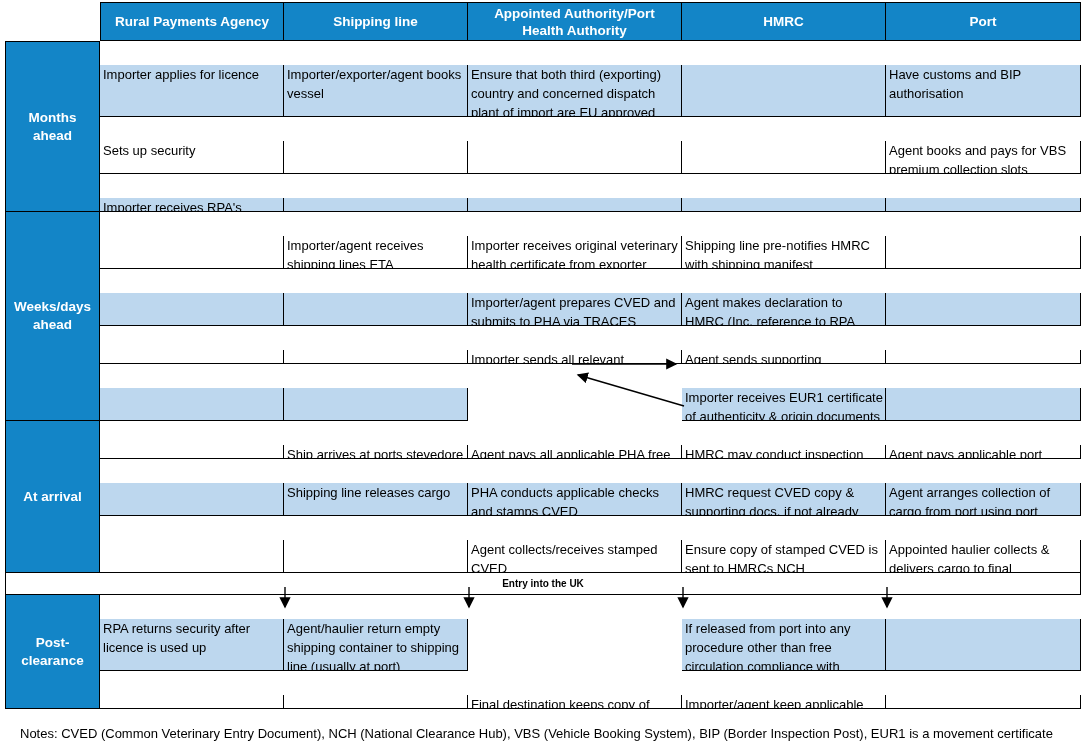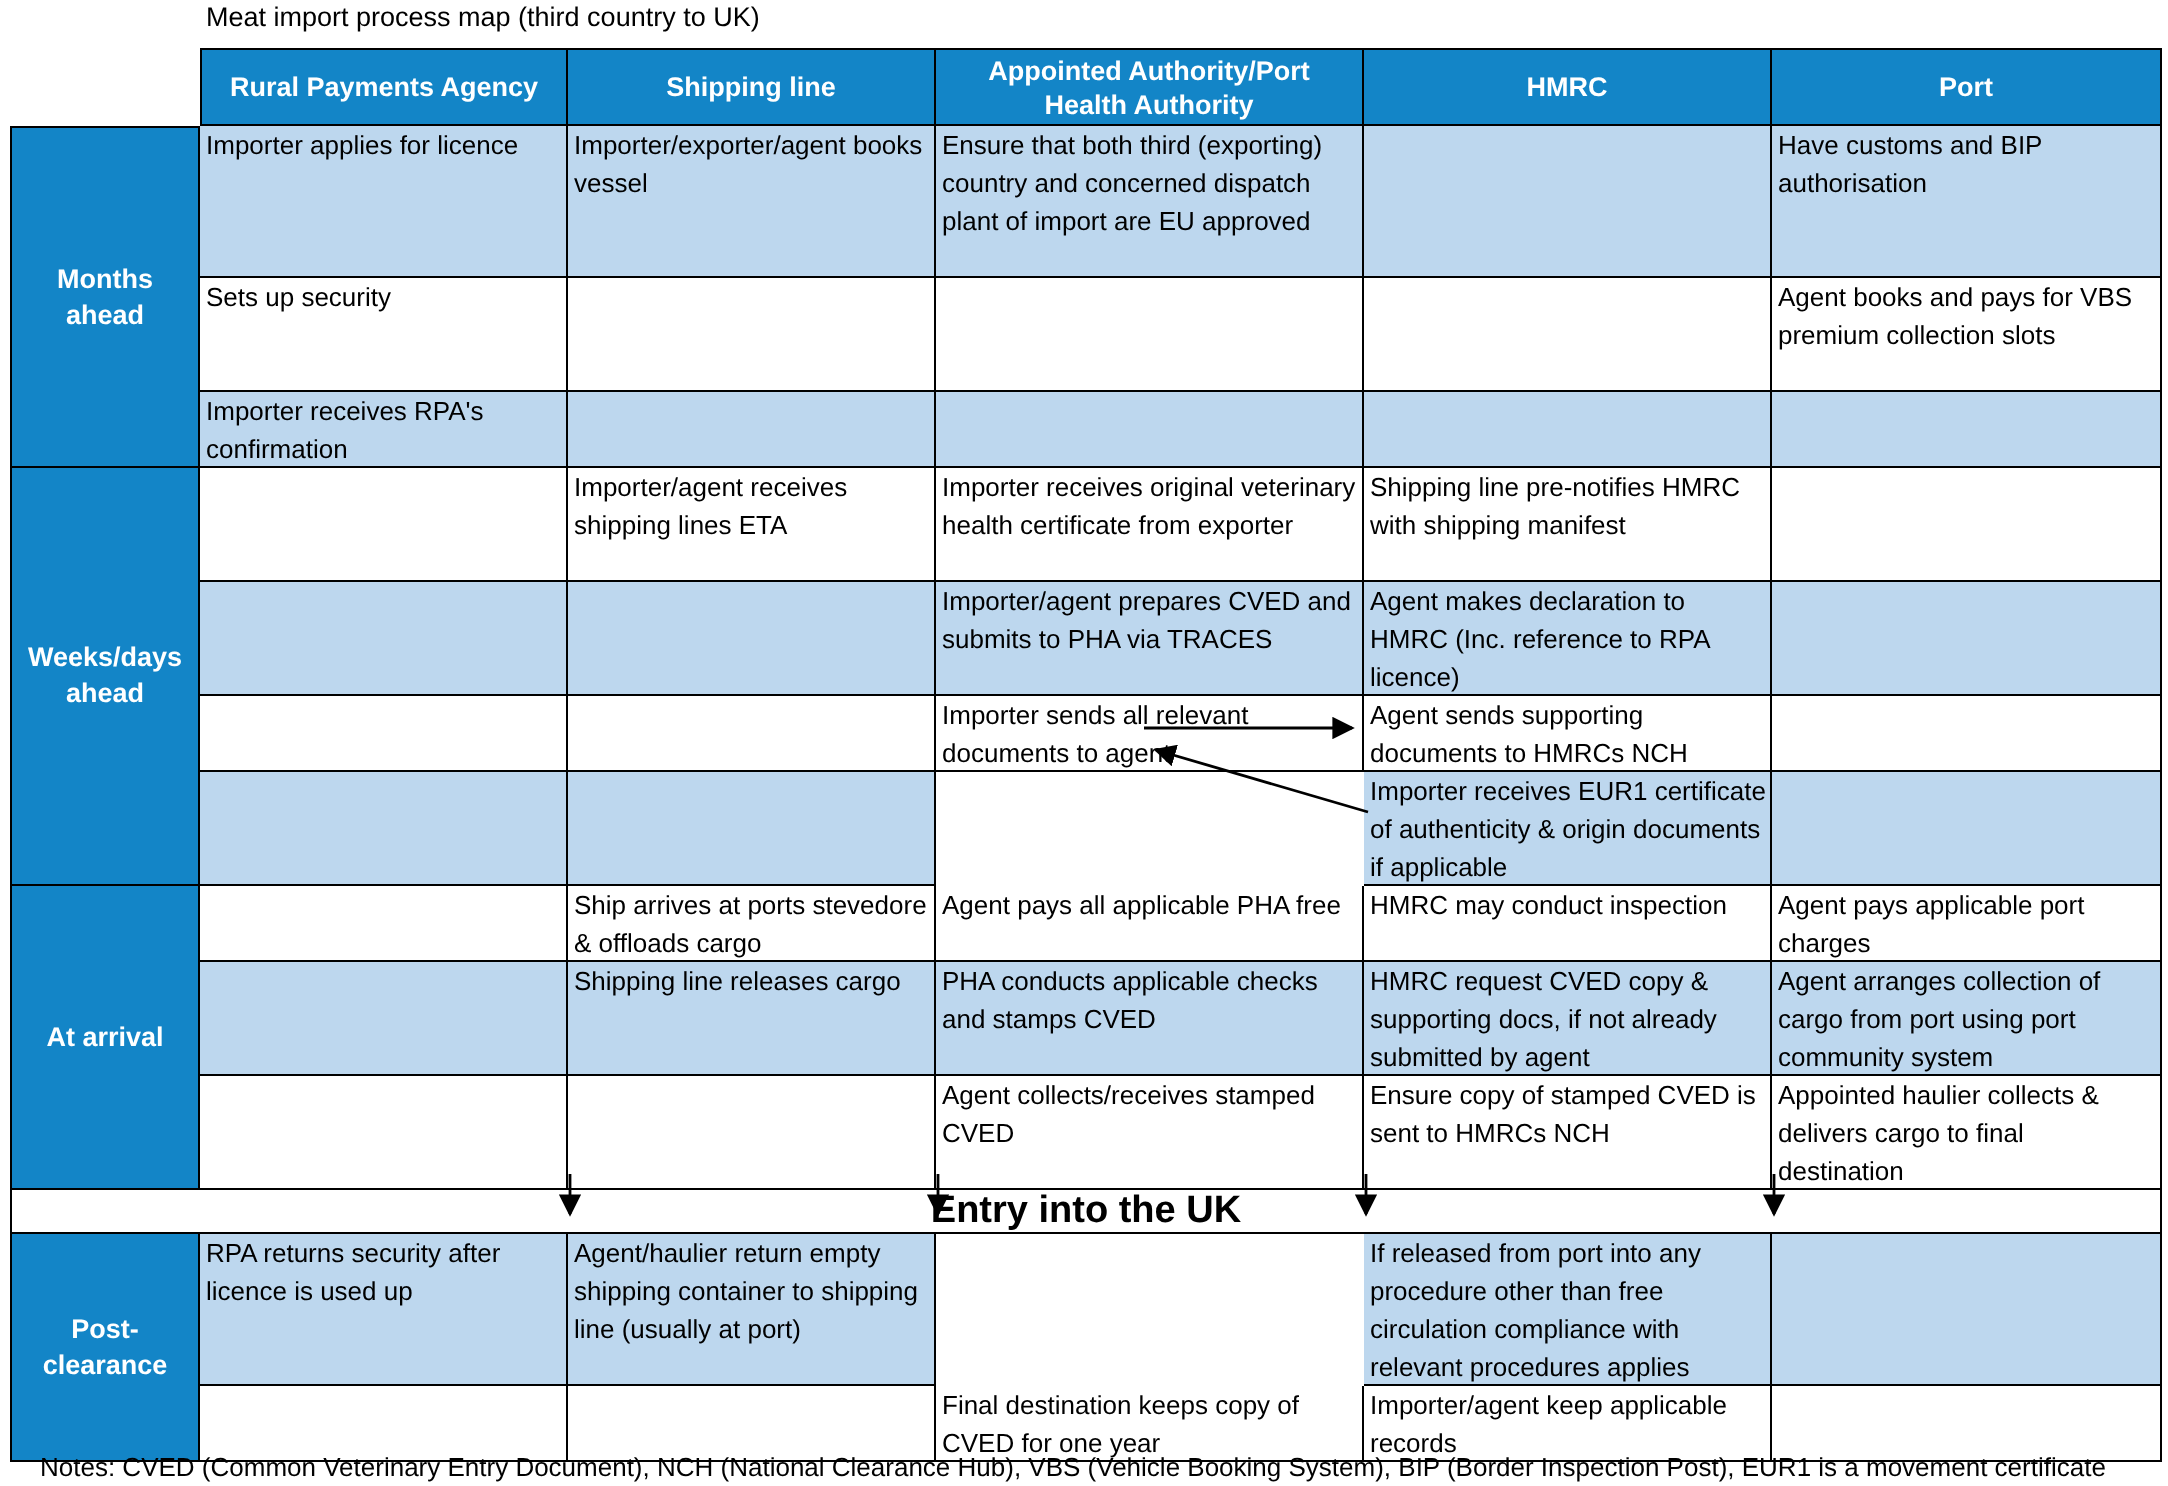--- a/index.html
+++ b/index.html
@@ -1,36 +1,36 @@
 <!DOCTYPE html>
 <html><head>
 <meta charset="utf-8">
 <style>
   html,body{margin:0;padding:0;background:#fff;}
   #stage{position:relative;width:1084px;height:743px;background:#fff;
          font-family:"Liberation Sans",sans-serif;color:#000;overflow:hidden;}
   #title{position:absolute;left:103px;top:1px;font-size:13.5px;white-space:nowrap;}
   #notes{position:absolute;left:20px;top:726px;font-size:13px;white-space:nowrap;}
-  #grid{position:absolute;left:5px;top:24px;display:grid;
+  #grid{position:absolute;left:5px;top:2px;display:grid;
         grid-template-columns:95px 184px 184px 214px 204px 195px;
         grid-template-rows:39px 76px 57px 38px 57px 57px 38px 57px 38px 57px 57px 22px 76px 38px;border-radius:12px;}
   .cell{border-right:1px solid #000;border-bottom:1px solid #000;
-        font-size:13px;line-height:19px;padding:0 2px 12px 3px;overflow:hidden;}
+        font-size:13px;line-height:19px;padding:0 2px 12px 3px;overflow:hidden;margin-top:24px;}
   .b{background:#BDD7EE;}
   .w{background:#fff;}
   .hdr{background:#1385C7;color:#fff;font-weight:bold;font-size:13.5px;line-height:17px;
        border-top:1px solid #000;border-right:1px solid #000;border-bottom:1px solid #000;
        display:flex;align-items:center;justify-content:center;text-align:center;padding:0 4px;}
   .hdr.first{border-left:1px solid #000;}
   .corner{background:#fff;}
   .grp{background:#1385C7;color:#fff;font-weight:bold;font-size:13.5px;line-height:18px;
        border-left:1px solid #000;border-right:1px solid #000;border-bottom:1px solid #000;
        display:flex;align-items:center;justify-content:center;text-align:center;padding:0 6px;}
   .grp.top{border-top:1px solid #000;}
-  .banner{grid-area:12/1/13/7;background:#fff;font-weight:bold;font-size:19px;
+  .banner{grid-area:12/1/13/7;background:#fff;font-weight:bold;font-size:10px;
           border-left:1px solid #000;border-right:1px solid #000;border-bottom:1px solid #000;
           display:flex;align-items:center;justify-content:center;}
   #arrows{position:absolute;left:0;top:0;width:1084px;height:743px;pointer-events:none;}
 </style>
 </head>
 <body>
 
 <div id="stage">
   <div id="title">Meat import process map (third country to UK)</div>
 

